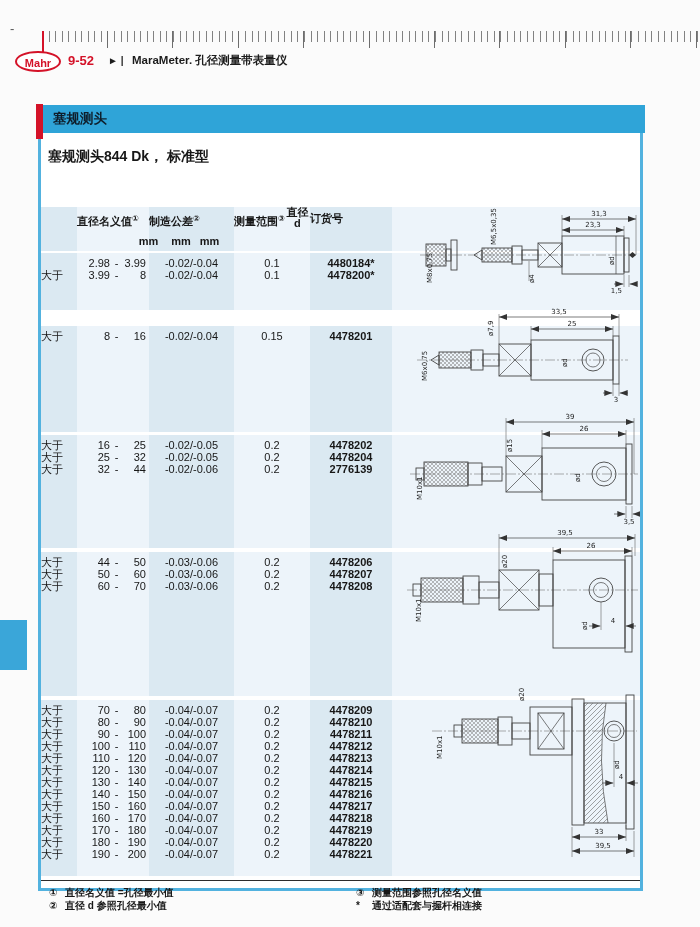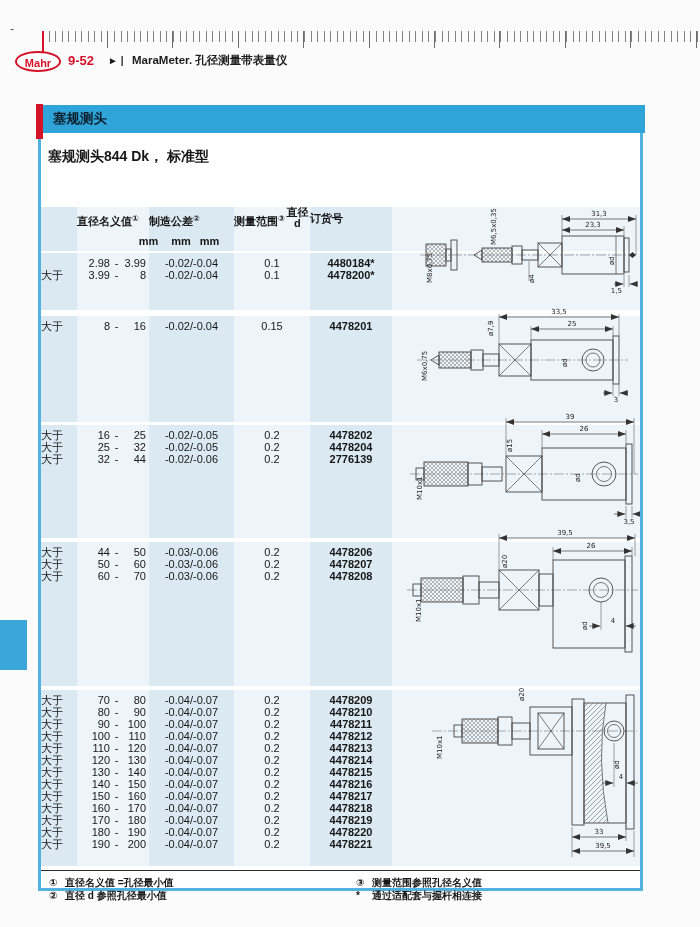--- a/index.html
+++ b/index.html
@@ -42,21 +42,21 @@
   .band{background:linear-gradient(90deg,var(--stripe-dark) 0 36px,var(--stripe-light) 36px 108px,
     var(--stripe-dark) 108px 193px,var(--stripe-light) 193px 269px,var(--stripe-dark) 269px 351px,var(--stripe-light) 351px 100%)}
   .thead{height:44px;display:flex;margin-bottom:2px}
   .hcell{display:flex;flex-direction:row;text-align:center;font-size:11px;font-weight:bold;box-sizing:border-box}
   .h1{padding-top:6px;white-space:nowrap;line-height:11px}
   .h1b{line-height:11px}
   .hmm{margin-top:auto;padding-bottom:4px;display:flex;justify-content:center;gap:13px;line-height:11px}
   .sup{font-size:8px;vertical-align:4px}
   .w1{width:36px}.w2{width:72px}.w3{width:85px}.w4{width:76px}.w5{width:82px}.w6{flex:1}
 
-  .g1{height:57px;margin-bottom:6px}
+  .g1{height:57px;margin-bottom:16px}
   .g2{height:106px;margin-bottom:3px}
   .g3{height:113px;margin-bottom:4px}
   .g4{height:144px;margin-bottom:4px}
   .g5{height:176px}
   .rows{padding-top:4px}
   .trow{display:flex;line-height:12px;font-size:11px}
   .c1{width:36px;padding-left:0;box-sizing:border-box}
   .c2{width:72px;display:flex}
   .from{width:33px;text-align:right}
   .dash{width:13px;text-align:center}

